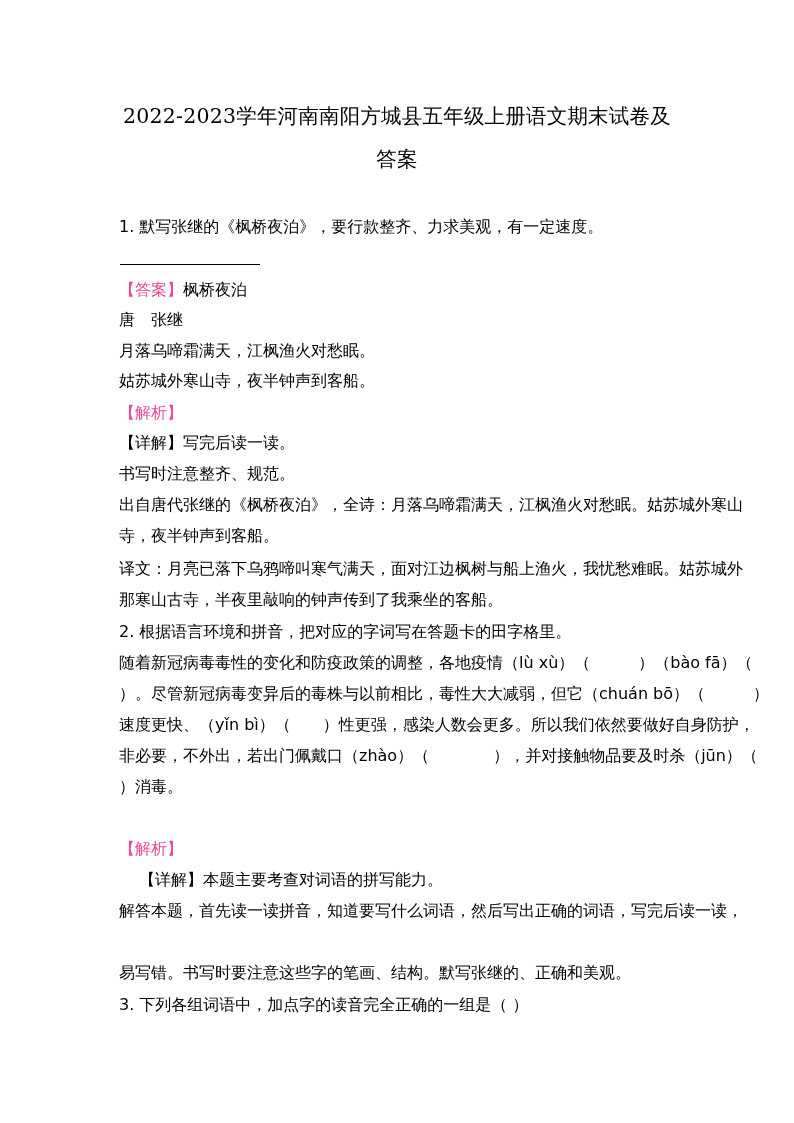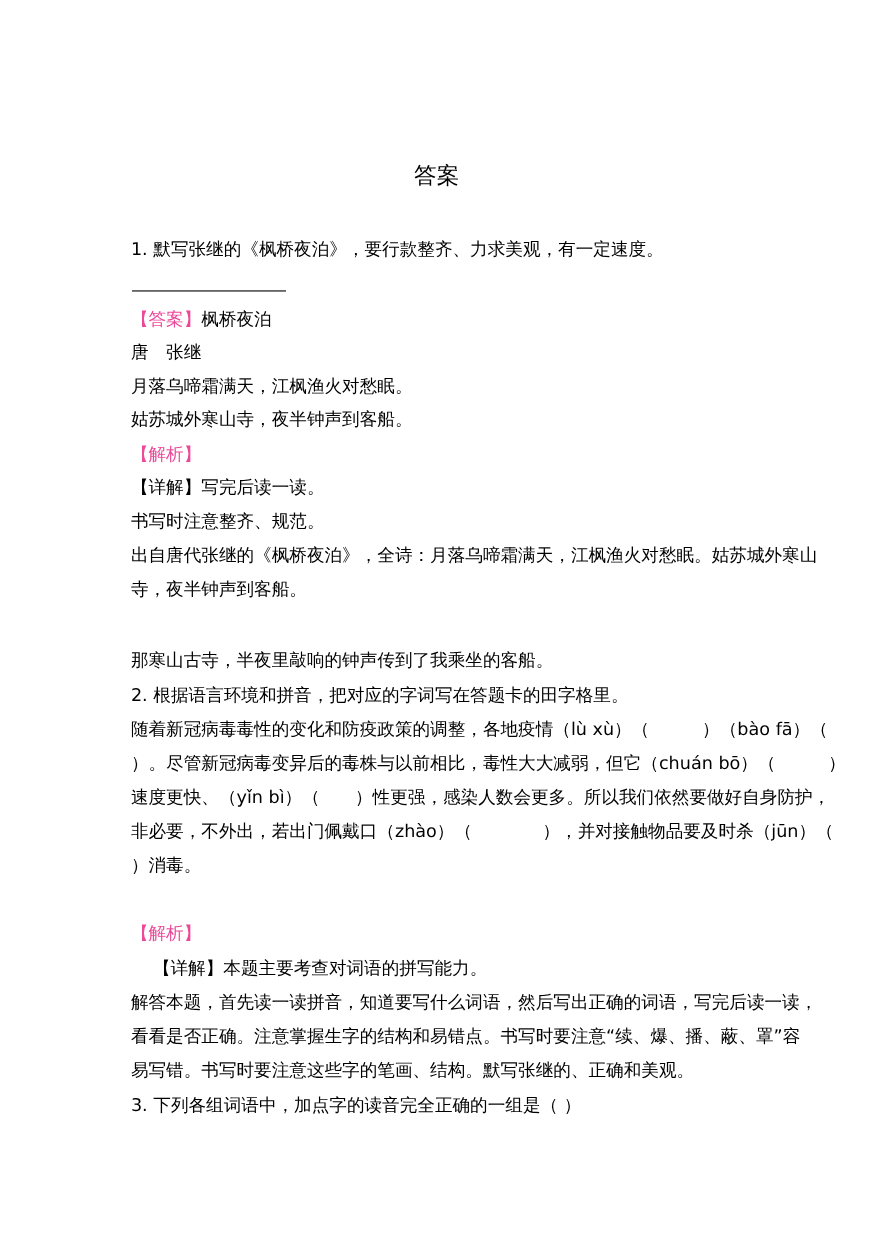--- a/index.html
+++ b/index.html
@@ -57,46 +57,47 @@
     .ans-item {
       display: inline-block;
       margin-right: 0;
     }
   </style>
 </head>
 <body>
 
 <div class="page">
 
+  <div class="title" style="top:104px;">2022-2023学年河南南阳方城县五年级上册语文期末试卷及</div>
   <div class="title" style="top:147px;">答案</div>
 
   <div class="line" style="top:218px;">1. 默写张继的《枫桥夜泊》，要行款整齐、力求美观，有一定速度。</div>
   <div class="blank-rule"></div>
 
   <div class="line" style="top:281px;">
     <span class="label">【答案】</span><span>枫桥夜泊</span>
   </div>
   <div class="line" style="top:311px;"> 唐　张继</div>
   <div class="line" style="top:342px;">月落乌啼霜满天，江枫渔火对愁眠。</div>
   <div class="line" style="top:372px;">姑苏城外寒山寺，夜半钟声到客船。</div>
   <div class="line label" style="top:404px;">【解析】</div>
   <div class="line" style="top:434px;">【详解】写完后读一读。</div>
   <div class="line" style="top:465px;">书写时注意整齐、规范。</div>
   <div class="line" style="top:496px;">出自唐代张继的《枫桥夜泊》，全诗：月落乌啼霜满天，江枫渔火对愁眠。姑苏城外寒山</div>
   <div class="line" style="top:527px;">寺，夜半钟声到客船。</div>
+  <div class="line" style="top:560px;">译文：月亮已落下乌鸦啼叫寒气满天，面对江边枫树与船上渔火，我忧愁难眠。姑苏城外</div>
   <div class="line" style="top:591px;">那寒山古寺，半夜里敲响的钟声传到了我乘坐的客船。</div>
 
   <div class="line" style="top:623px;">2. 根据语言环境和拼音，把对应的字词写在答题卡的田字格里。</div>
   <div class="line" style="top:654px;">随着新冠病毒毒性的变化和防疫政策的调整，各地疫情（lù xù）（　　　）（bào fā）（</div>
   <div class="line" style="top:685px;">）。尽管新冠病毒变异后的毒株与以前相比，毒性大大减弱，但它（chuán bō）（　　　）</div>
   <div class="line" style="top:747px;">非必要，不外出，若出门佩戴口（zhào）（　　　　），并对接触物品要及时杀（jūn）（</div>
   <div class="line" style="top:716px;">速度更快、（yǐn bì）（　　）性更强，感染人数会更多。所以我们依然要做好自身防护，</div>
   <div class="line" style="top:778px;">）消毒。</div>
 
   <div class="line label" style="top:840px;">【解析】</div>
   <div class="line" style="top:871px;margin-left:20px;">【详解】本题主要考查对词语的拼写能力。</div>
   <div class="line" style="top:902px;">解答本题，首先读一读拼音，知道要写什么词语，然后写出正确的词语，写完后读一读，</div>
-  <div class="line" style="top:933px;">看看是否正确。注意掌握生字的结构和易错点。书写时要注意“续、爆、播、蔽、罩”容</div>
   <div class="line" style="top:964px;">易写错。书写时要注意这些字的笔画、结构。默写张继的、正确和美观。</div>
 
   <div class="line" style="top:996px;">3. 下列各组词语中，加点字的读音完全正确的一组是（ ）</div>
 
 </div>
 
 </body></html>

